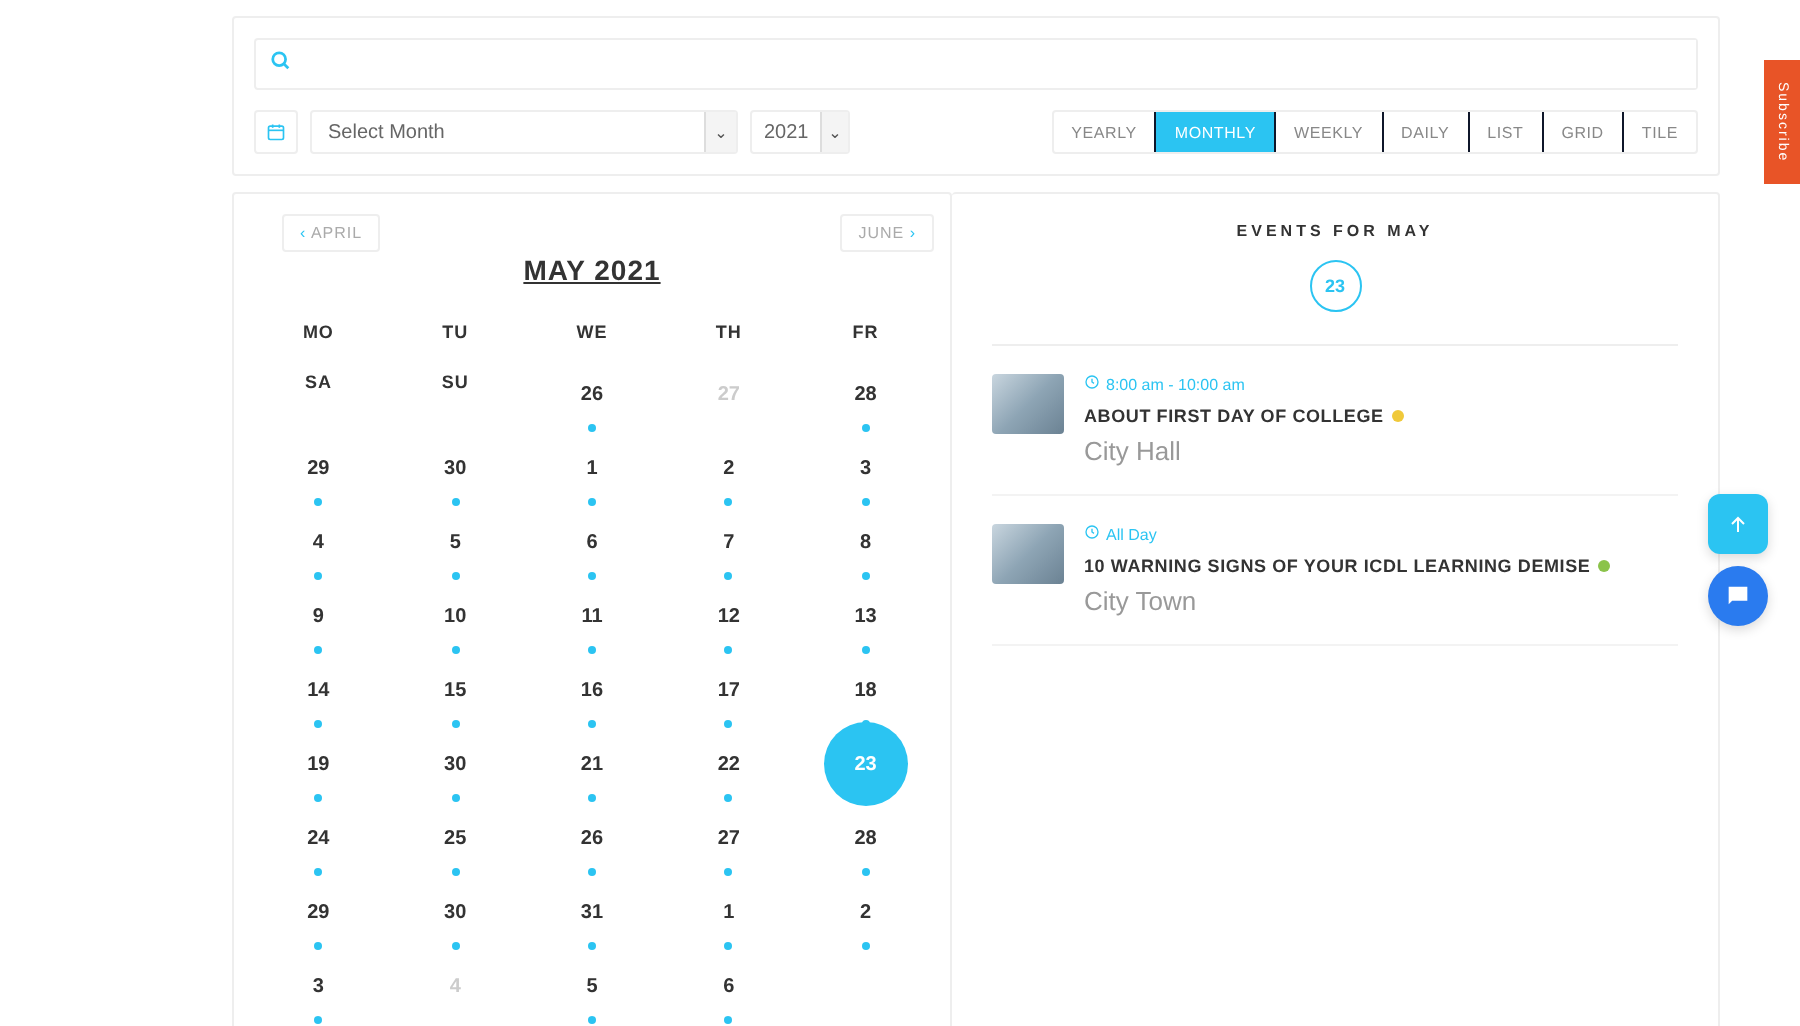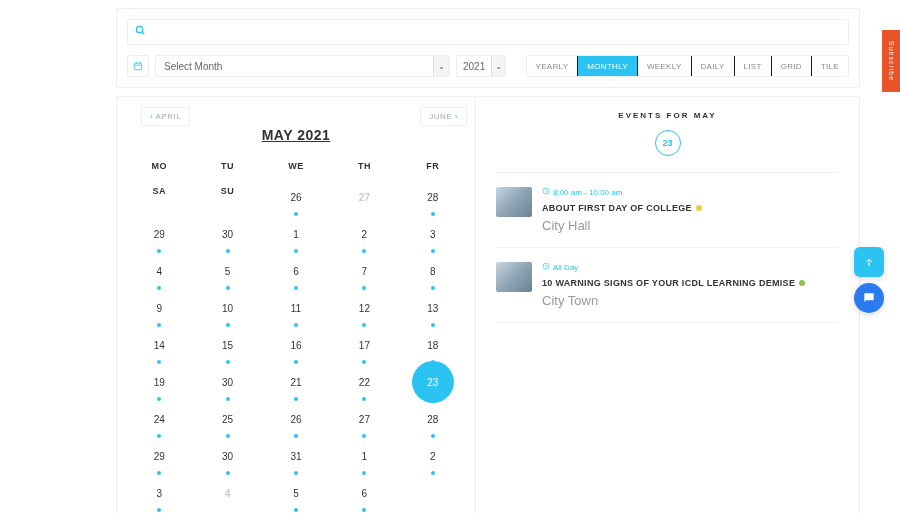--- a/index.html
+++ b/index.html
@@ -56,21 +56,21 @@
     border: 1px solid #eee;
     border-radius: 2px;
     font-size: 11px;
   }
   .month-select {
     display: flex;
     align-items: center;
     border: 1px solid #eee;
     border-radius: 2px;
     height: 22px;
-    width: 295px;
+    width: 214px;
     justify-content: space-between;
     padding-left: 8px;
   }
   .month-select .dd {
     width: 16px; height: 100%;
     border-left: 1px solid #ddd;
     background: #f4f4f4;
     display:flex;align-items:center;justify-content:center;
     font-size:8px;color:#555;
   }
@@ -156,21 +156,21 @@
   }
   .dow {
     text-align: center;
     font-size: 9px;
     font-weight: 700;
     letter-spacing: 0.5px;
   }
   .day {
     text-align: center;
     font-size: 10px;
-    font-weight: 400;
+    font-weight: 700;
     position: relative;
     height: 22px;
     display:flex;align-items:center;justify-content:center;
     cursor: pointer;
   }
   .day.outside { color: #ccc; font-weight: 600; }
   .day .dot {
     position: absolute;
     bottom: -8px;
     left: 50%;

